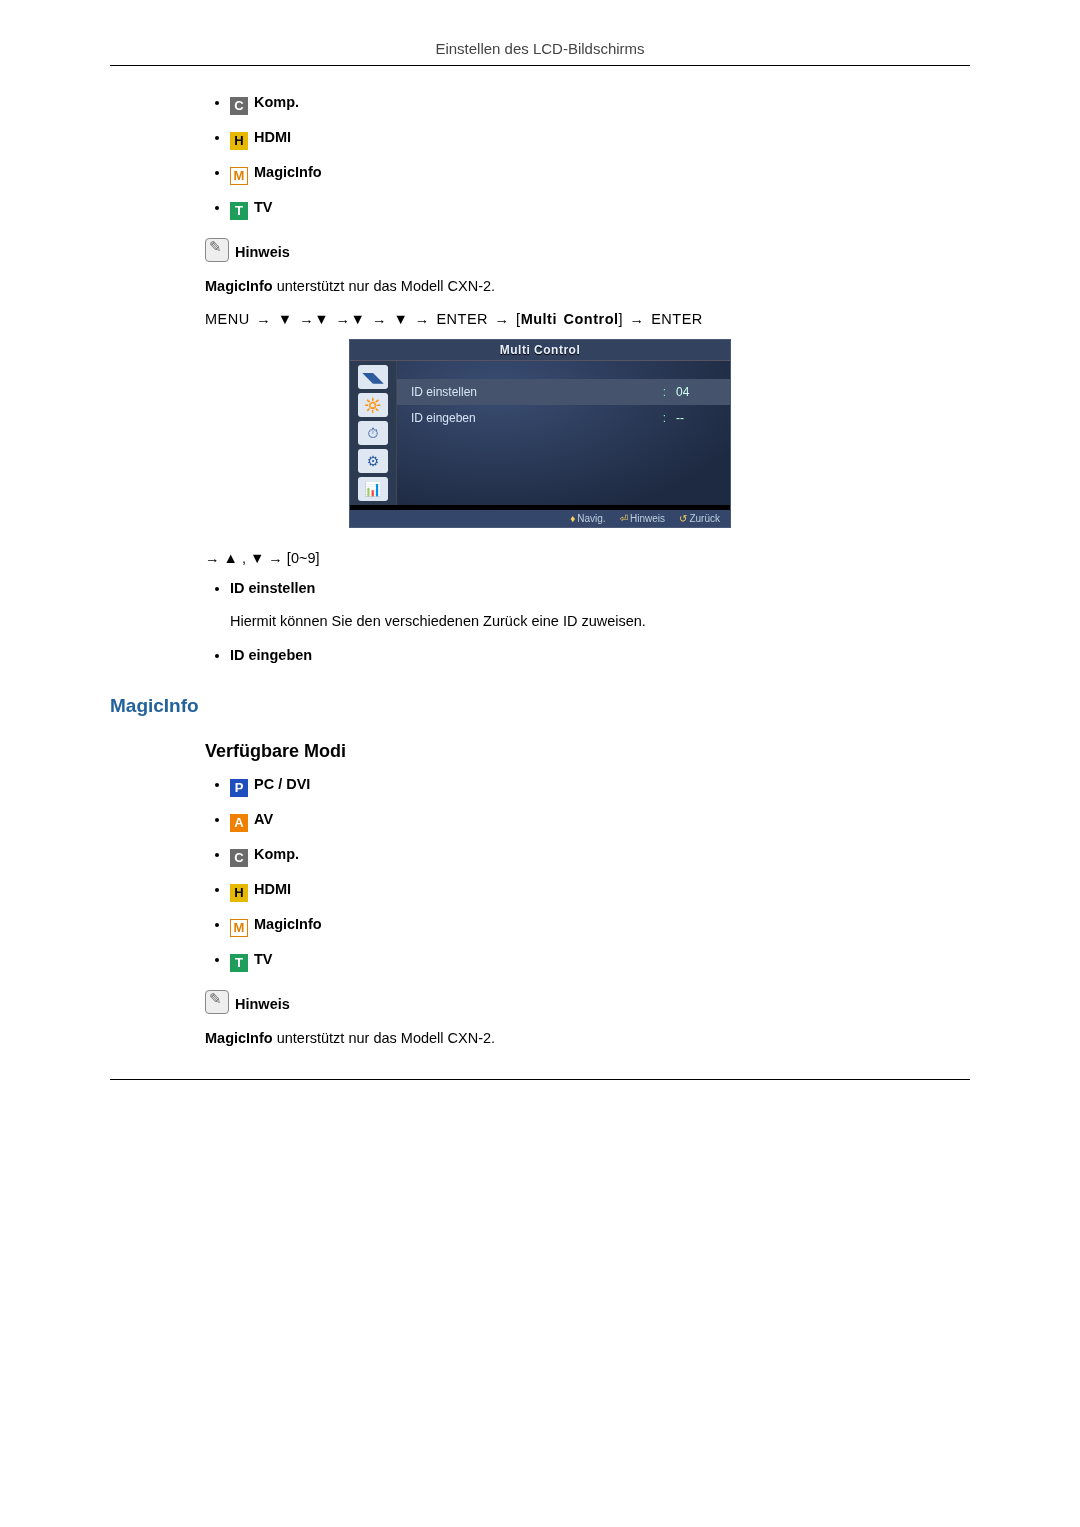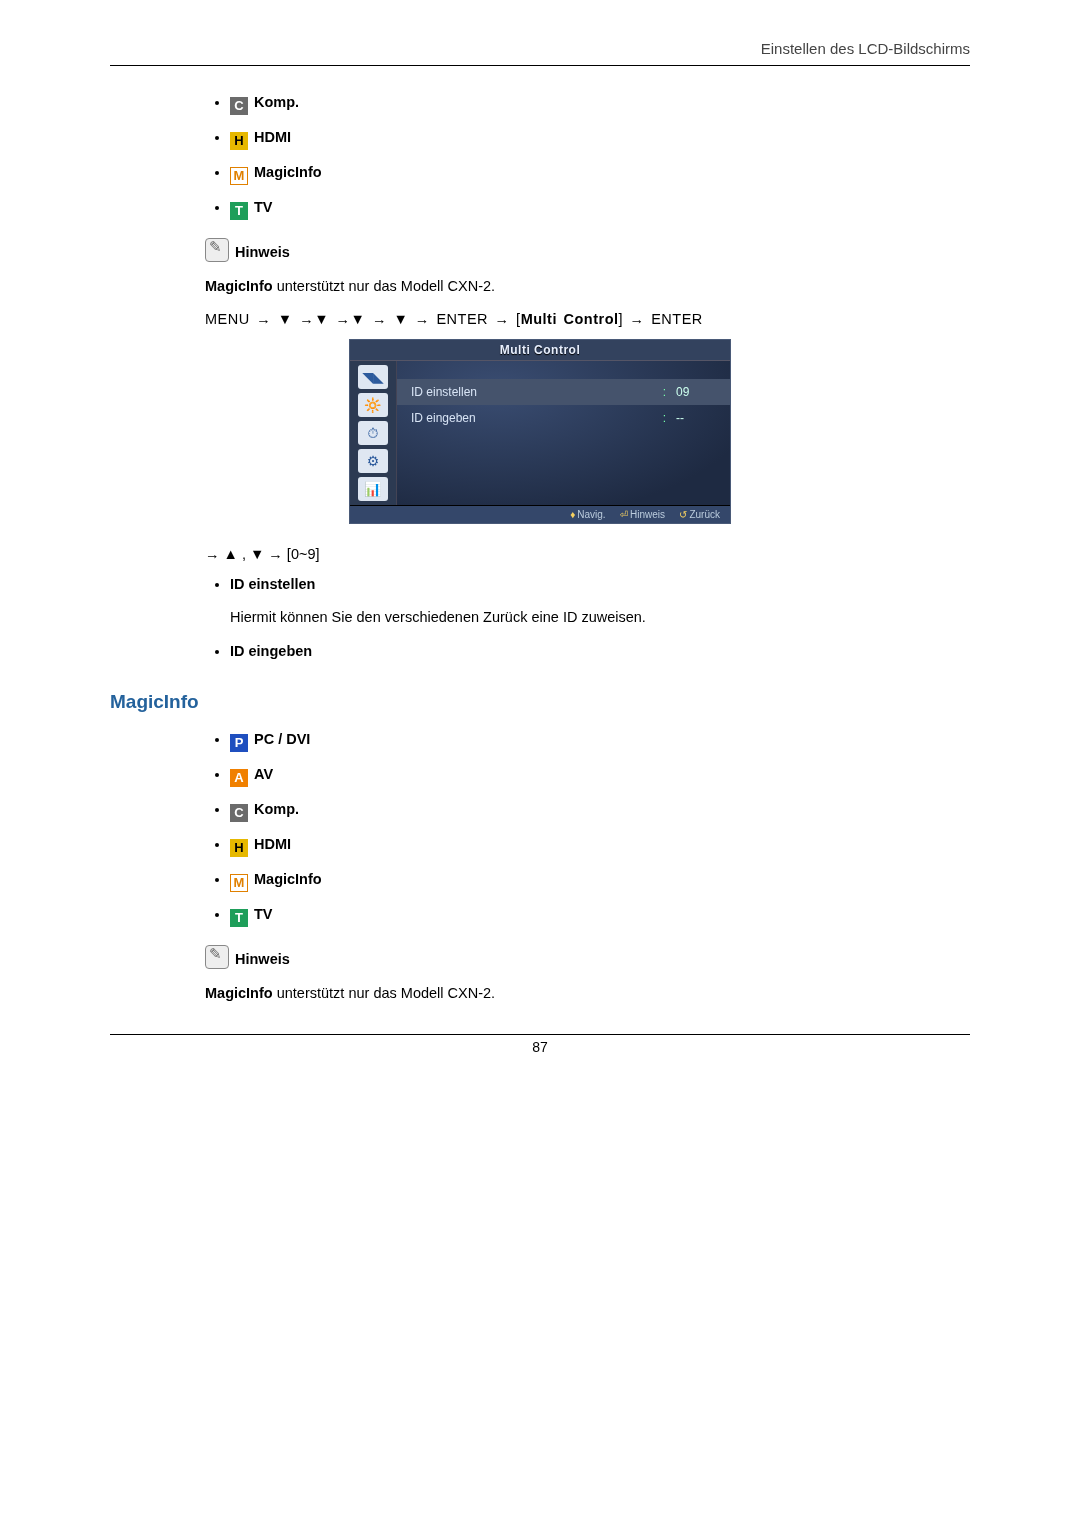--- a/index.html
+++ b/index.html
@@ -10,21 +10,21 @@
     margin: 0;
     padding: 0;
     width: 1080px;
   }
   .page {
     width: 860px;
     margin: 0 auto;
     padding: 40px 0 20px 0;
   }
   .hdr {
-    text-align: right;
+    text-align: center;
     font-size: 15px;
     color: #444;
     padding-bottom: 6px;
   }
   hr.rule {
     border: none;
     border-top: 1px solid #000;
     margin: 2px 0 28px 0;
   }
   hr.rule-bottom {
@@ -152,21 +152,21 @@
   .osd .row .col { color:#7fa; margin-right:10px; }
   .osd .row .val { width:40px; color:#cfe; }
   .osd .foot {
     background:#34476a;
     display:flex;
     justify-content:flex-end;
     gap:14px;
     padding:3px 10px;
     font-size:10px;
     color:#bcd;
-    border-top:1px solid #000000;
+    border-top:5px solid #000000;
   }
   .osd .foot .btn { color:#f5d060; margin-right:2px;}
   .p-just {
     margin: 8px 110px 14px 120px;
     text-align: justify;
     line-height:1.5;
   }
   .pagenum { text-align:center; font-size:14px; margin-top:4px;}
   .bold { font-weight:bold; }
   .menu-path { margin: 14px 0 10px 95px; letter-spacing:.5px; word-spacing:2px;}
@@ -219,21 +219,21 @@
         <div class="ic">◥◣</div>
         <div class="ic">🔆</div>
         <div class="ic">⏱</div>
         <div class="ic">⚙</div>
         <div class="ic" style="color:#2c5a9c">📊</div>
       </div>
       <div class="grid">
         <div class="row sel">
           <span class="lbl">ID einstellen</span>
           <span class="col">:</span>
-          <span class="val">09</span>
+          <span class="val">04</span>
         </div>
         <div class="row">
           <span class="lbl">ID eingeben</span>
           <span class="col">:</span>
           <span class="val">--</span>
         </div>
       </div>
     </div>
     <div class="foot">
       <span><span class="btn">♦</span><span>Navig.</span></span>
@@ -248,33 +248,33 @@
 <ul class="modes">
   <li><span class="bold">ID einstellen</span></li>
 </ul>
 <div class="p-just">Hiermit können Sie den verschiedenen Zurück eine ID zuweisen.</div>
 
 <ul class="modes">
   <li><span class="bold">ID eingeben</span></li>
 </ul>
 
 <h2 class="section bold" style="font-weight:bold">MagicInfo</h2>
+<h3 class="sub">Verfügbare Modi</h3>
 
 <ul class="modes">
   <li><span class="badge b-p">P</span><span class="bold">PC / DVI</span></li>
   <li><span class="badge b-a">A</span><span class="bold">AV</span></li>
   <li><span class="badge b-c">C</span><span class="bold">Komp.</span></li>
   <li><span class="badge b-h">H</span><span class="bold">HDMI</span></li>
   <li><span class="badge b-m">M</span><span class="bold">MagicInfo</span></li>
   <li><span class="badge b-t">T</span><span class="bold">TV</span></li>
 </ul>
 
 <div class="note-line">
   <span class="note-icon"></span><span class="bold">Hinweis</span>
 </div>
 <div class="p1">
   <span class="bold">MagicInfo</span><span> unterstützt nur das Modell CXN-2.</span>
 </div>
 
 <hr class="rule-bottom">
-<div class="pagenum">87</div>
 
 </div>
 
 </body></html>

